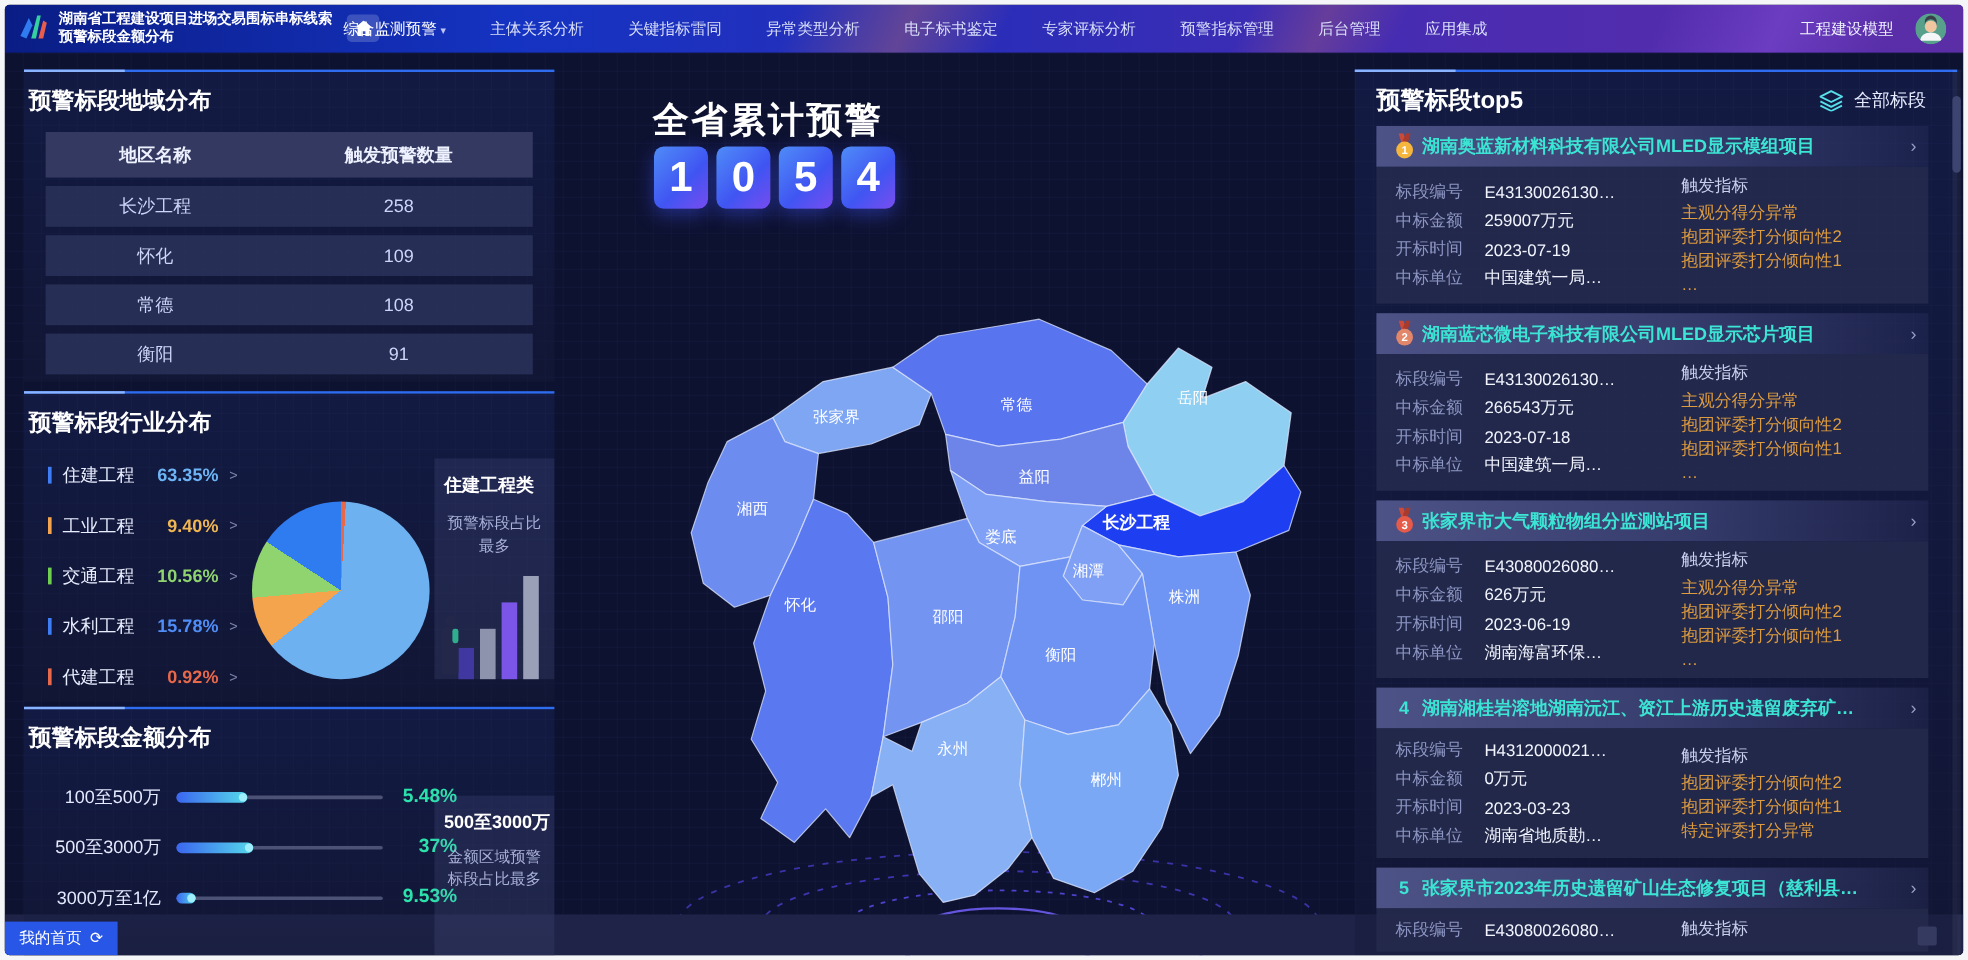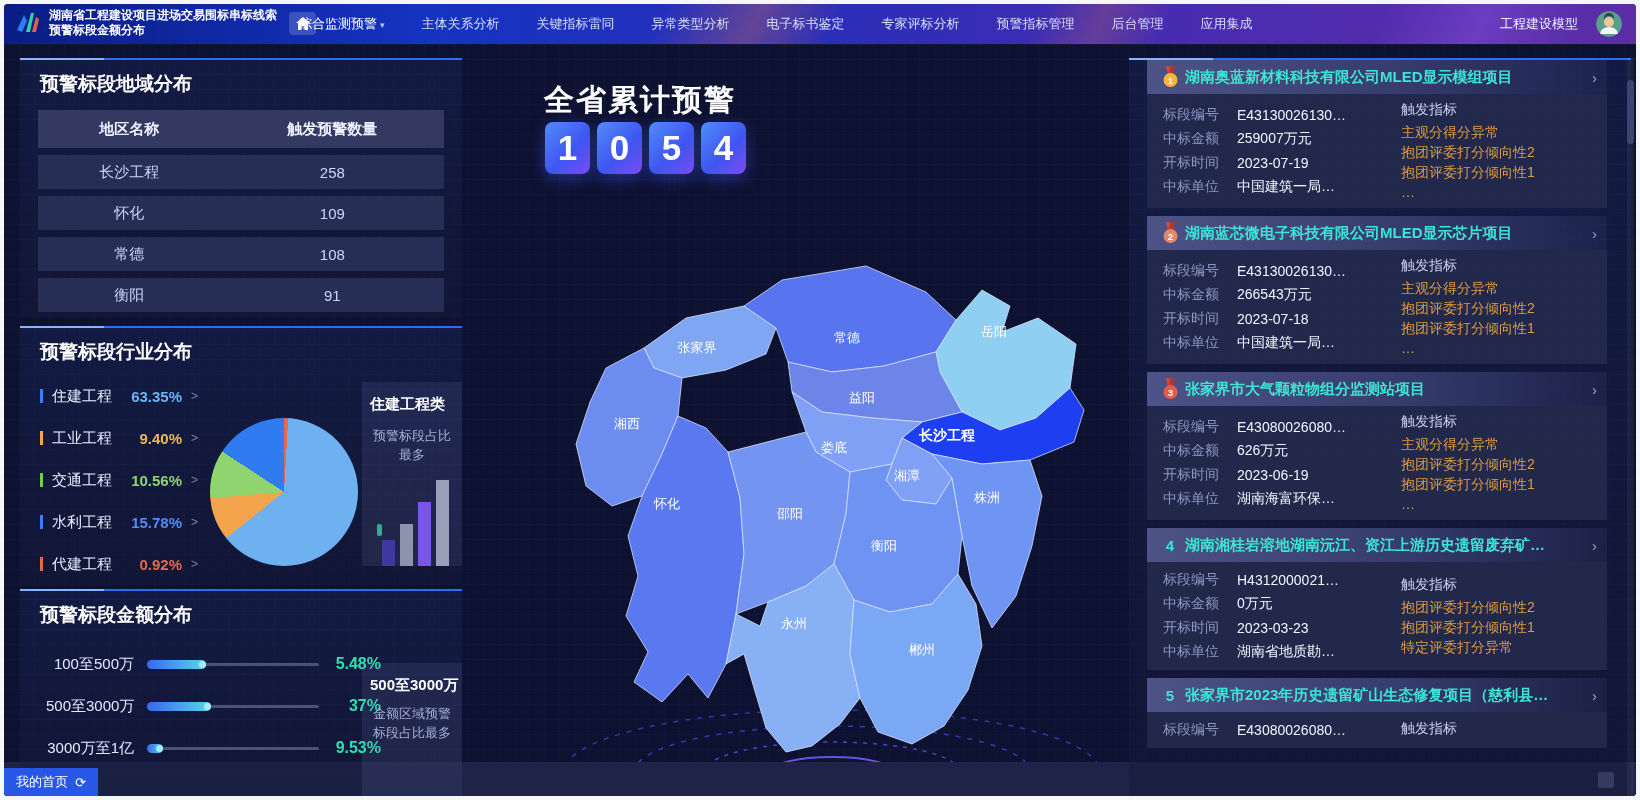--- a/index.html
+++ b/index.html
@@ -9,39 +9,39 @@
   
   .header{position:absolute;top:0;left:0;right:0;height:40px;
     background:linear-gradient(90deg,#0a1d85 0%,#1533c2 26%,#2c2db8 52%,#4c2cb0 76%,#5b2ea6 100%);}
   .header::after{content:"";position:absolute;inset:0;pointer-events:none;background:
     linear-gradient(115deg,transparent 40%,rgba(235,120,70,.30) 46%,transparent 51%),
     linear-gradient(115deg,transparent 63%,rgba(235,120,70,.22) 67%,transparent 71%),
     linear-gradient(115deg,transparent 84%,rgba(150,90,235,.35) 90%,transparent 96%);}
   .brand{position:absolute;left:10px;top:4px;display:flex;align-items:center;gap:7px;z-index:2;}
   .app-title{font-size:12px;font-weight:bold;color:#fff;line-height:15px;white-space:nowrap;}
   .home-btn{width:27px;height:23px;background:rgba(255,255,255,.18);border-radius:4px;display:flex;align-items:center;justify-content:center;margin-left:5px;cursor:pointer;}
-  .menu{position:absolute;left:282px;top:0;height:40px;display:flex;align-items:center;gap:37px;z-index:2;margin-left:13px;}
+  .menu{position:absolute;left:282px;top:0;height:40px;display:flex;align-items:center;gap:37px;z-index:2;}
   .menu-item{font-size:13px;color:#d9dffa;cursor:pointer;white-space:nowrap;}
   .menu-item:first-child{color:#fff;}
   .menu-item .caret{font-size:9px;margin-left:3px;color:#bcc6f2;}
   .header-right{position:absolute;right:14px;top:0;height:40px;display:flex;align-items:center;gap:18px;z-index:2;font-family:Liberation Serif, serif;}
   .model-label{font-size:13px;color:#eef1ff;}
   .avatar{width:26px;height:26px;border-radius:50%;overflow:hidden;cursor:pointer;}
 
   
   .content{position:absolute;top:40px;left:0;right:0;bottom:0;background:#0e1231;}
   .content::before{content:"";position:absolute;inset:0;background-image:
     linear-gradient(rgba(120,140,255,.035) 1px,transparent 1px),
     linear-gradient(90deg,rgba(120,140,255,.035) 1px,transparent 1px);
     background-size:15px 15px;}
   .footer-band{position:absolute;left:0;right:0;bottom:0;height:34px;background:#1e2347;z-index:3;}
 
   .panel{position:absolute;background:linear-gradient(180deg,rgba(40,70,160,.16),rgba(22,27,58,.45));border-top:2px solid #2e6cf0;z-index:4;}
   .panel::before{content:"";position:absolute;top:-2px;left:0;width:84px;height:2px;background:#8ab4ff;}
-  .panel-title{font-size:19px;font-weight:bold;color:#fff;padding:11px 0 0 20px;}
+  .panel-title{font-size:19px;font-weight:bold;color:#fff;padding:11px 0 0 4px;}
 
   
   #panel-region{left:16px;top:14px;width:442px;height:258px;}
   .region-table{margin:13px 18px 0;}
   .t-head{display:flex;height:38px;background:#333961;align-items:center;}
   .t-head .cell{font-size:15px;font-weight:bold;color:#eef1ff;}
   .t-row{display:flex;height:34px;background:rgba(44,50,90,.85);margin-top:7px;align-items:center;}
   .t-row .cell{font-size:15px;color:#ccd4f8;}
   .cell{text-align:center;}
   .cell.c1{width:45%;}
@@ -324,20 +324,31 @@
           <text x="375" y="228" class="map-label">湘潭</text>
           <text x="455" y="250" class="map-label">株洲</text>
           <text x="258" y="266" class="map-label">邵阳</text>
           <text x="352" y="298" class="map-label">衡阳</text>
           <text x="262" y="376" class="map-label">永州</text>
           <text x="390" y="402" class="map-label">郴州</text>
         </g>
     </svg>
 
     <div class="panel" id="panel-top5">
+      <div class="top5-head">
+        <span class="top5-title">预警标段top5</span>
+        <span class="all-link">
+          <svg width="20" height="18" viewBox="0 0 20 18">
+            <path d="M10 1 L19 5.5 L10 10 L1 5.5 Z" fill="none" stroke="#56dfe8" stroke-width="1.6" stroke-linejoin="round"></path>
+            <path d="M1 9.5 L10 14 L19 9.5" fill="none" stroke="#56dfe8" stroke-width="1.6" stroke-linejoin="round"></path>
+            <path d="M1 13 L10 17.5 L19 13" fill="none" stroke="#56dfe8" stroke-width="1.6" stroke-linejoin="round"></path>
+          </svg>
+          <span>全部标段</span>
+        </span>
+      </div>
       <div id="top5-list">
           <div class="t5-card">
             <div class="t5-chead">
               <span class="rank-wrap">
                 <svg width="17" height="22" viewBox="0 0 17 22">
                   <path d="M3.5 0 L7.5 0 L10 6.5 L6 8.5 Z" fill="#cc4a3a"></path>
                   <path d="M13.5 0 L9.5 0 L7 6.5 L11 8.5 Z" fill="#a83a2e"></path>
                   <circle cx="8.5" cy="14" r="7" fill="#f6b63e"></circle>
                   <text x="8.5" y="17.5" text-anchor="middle" font-size="9.5" font-weight="bold" fill="#fff">1</text>
                 </svg>

